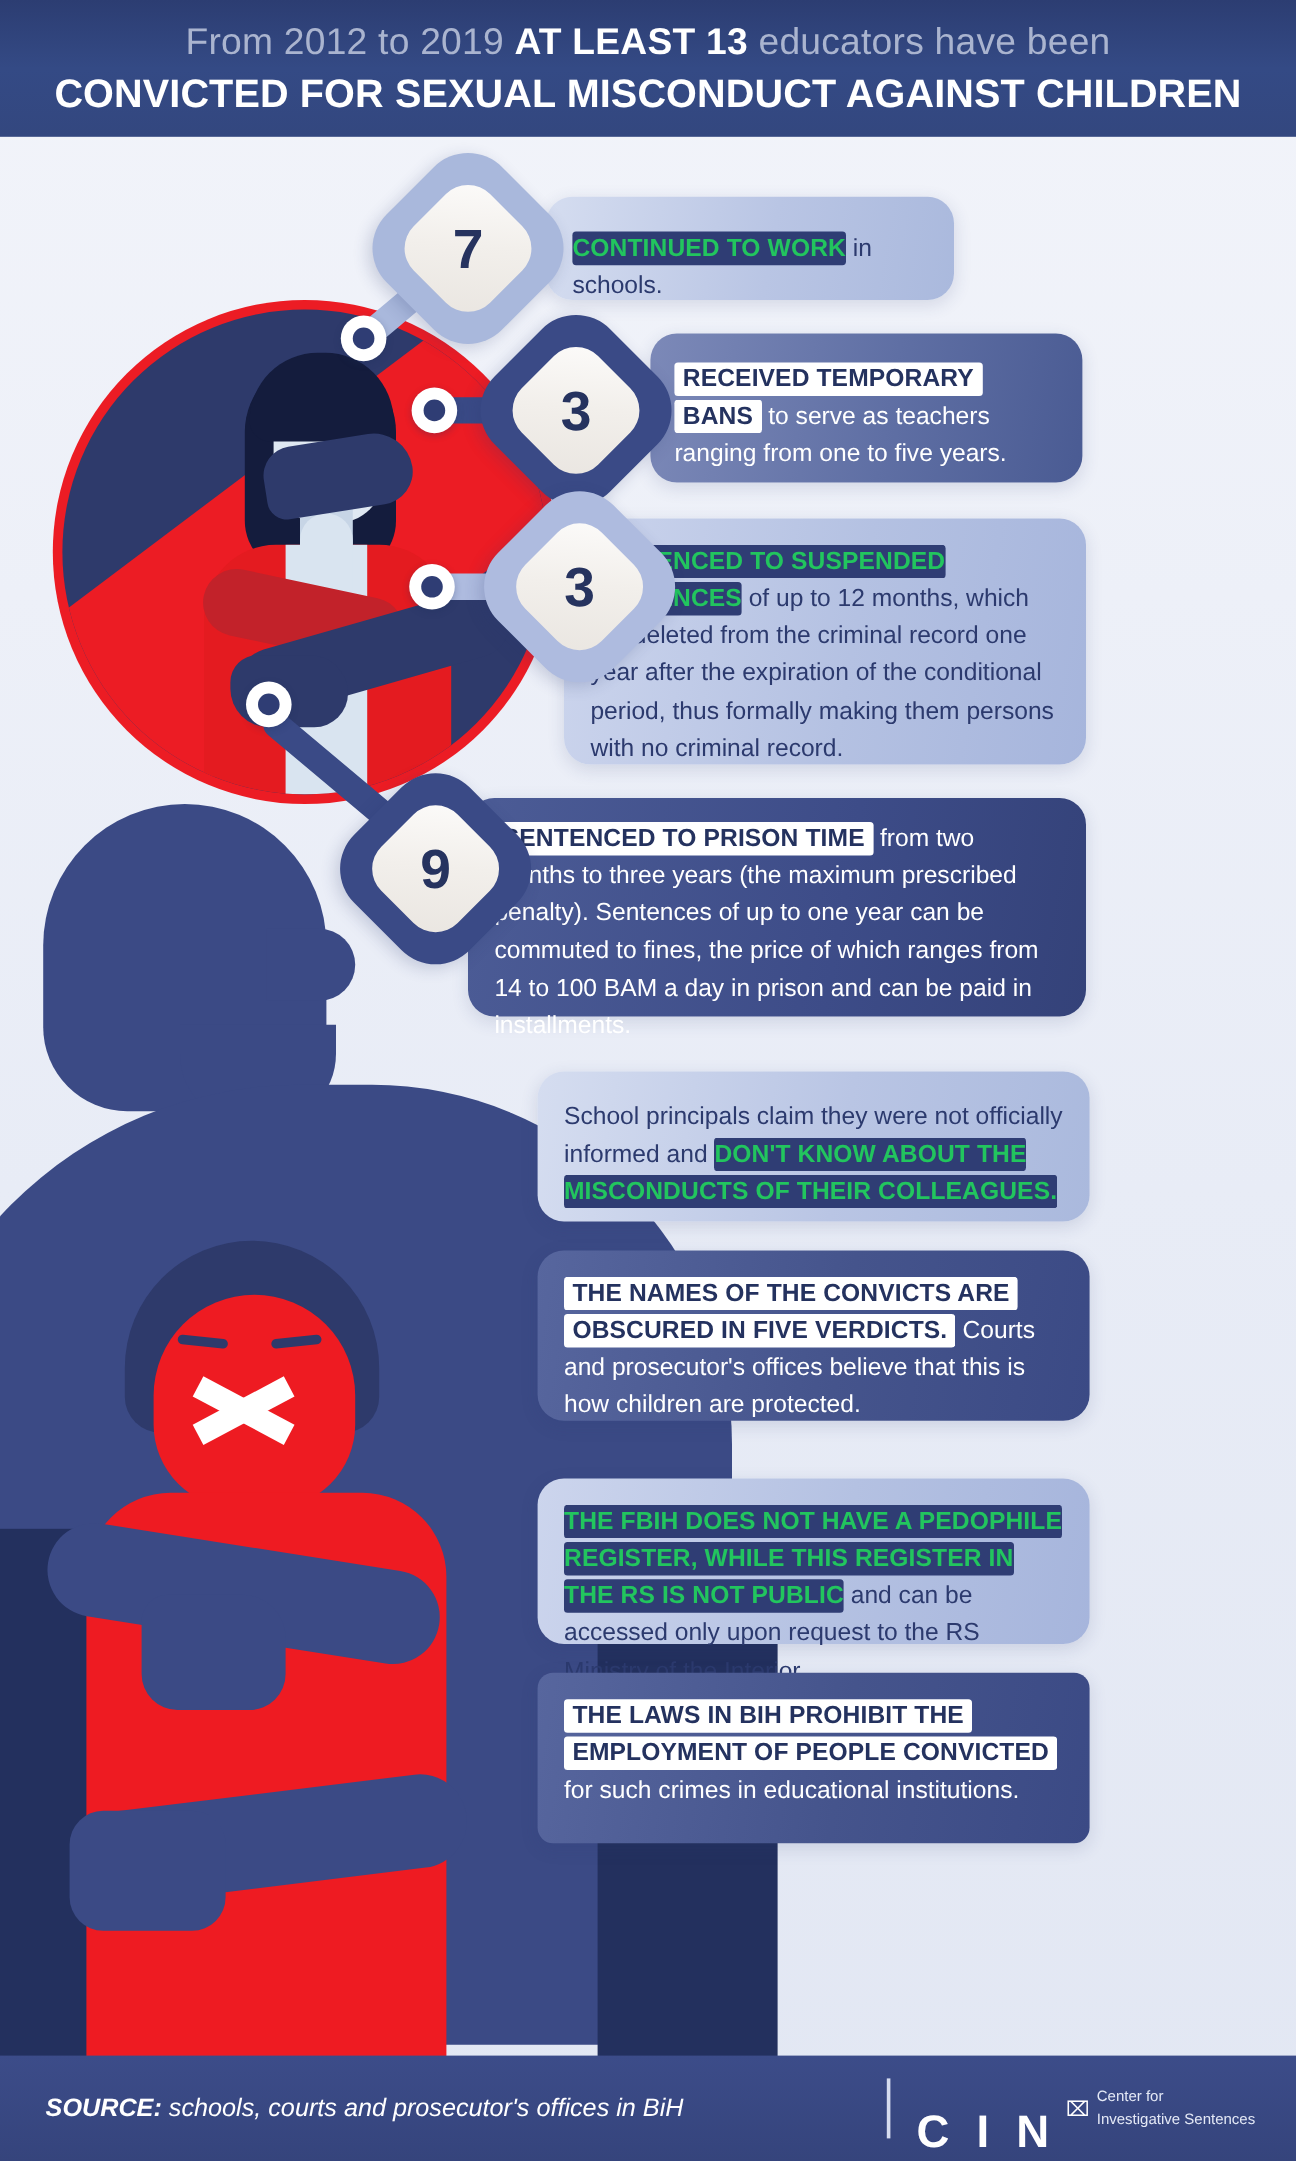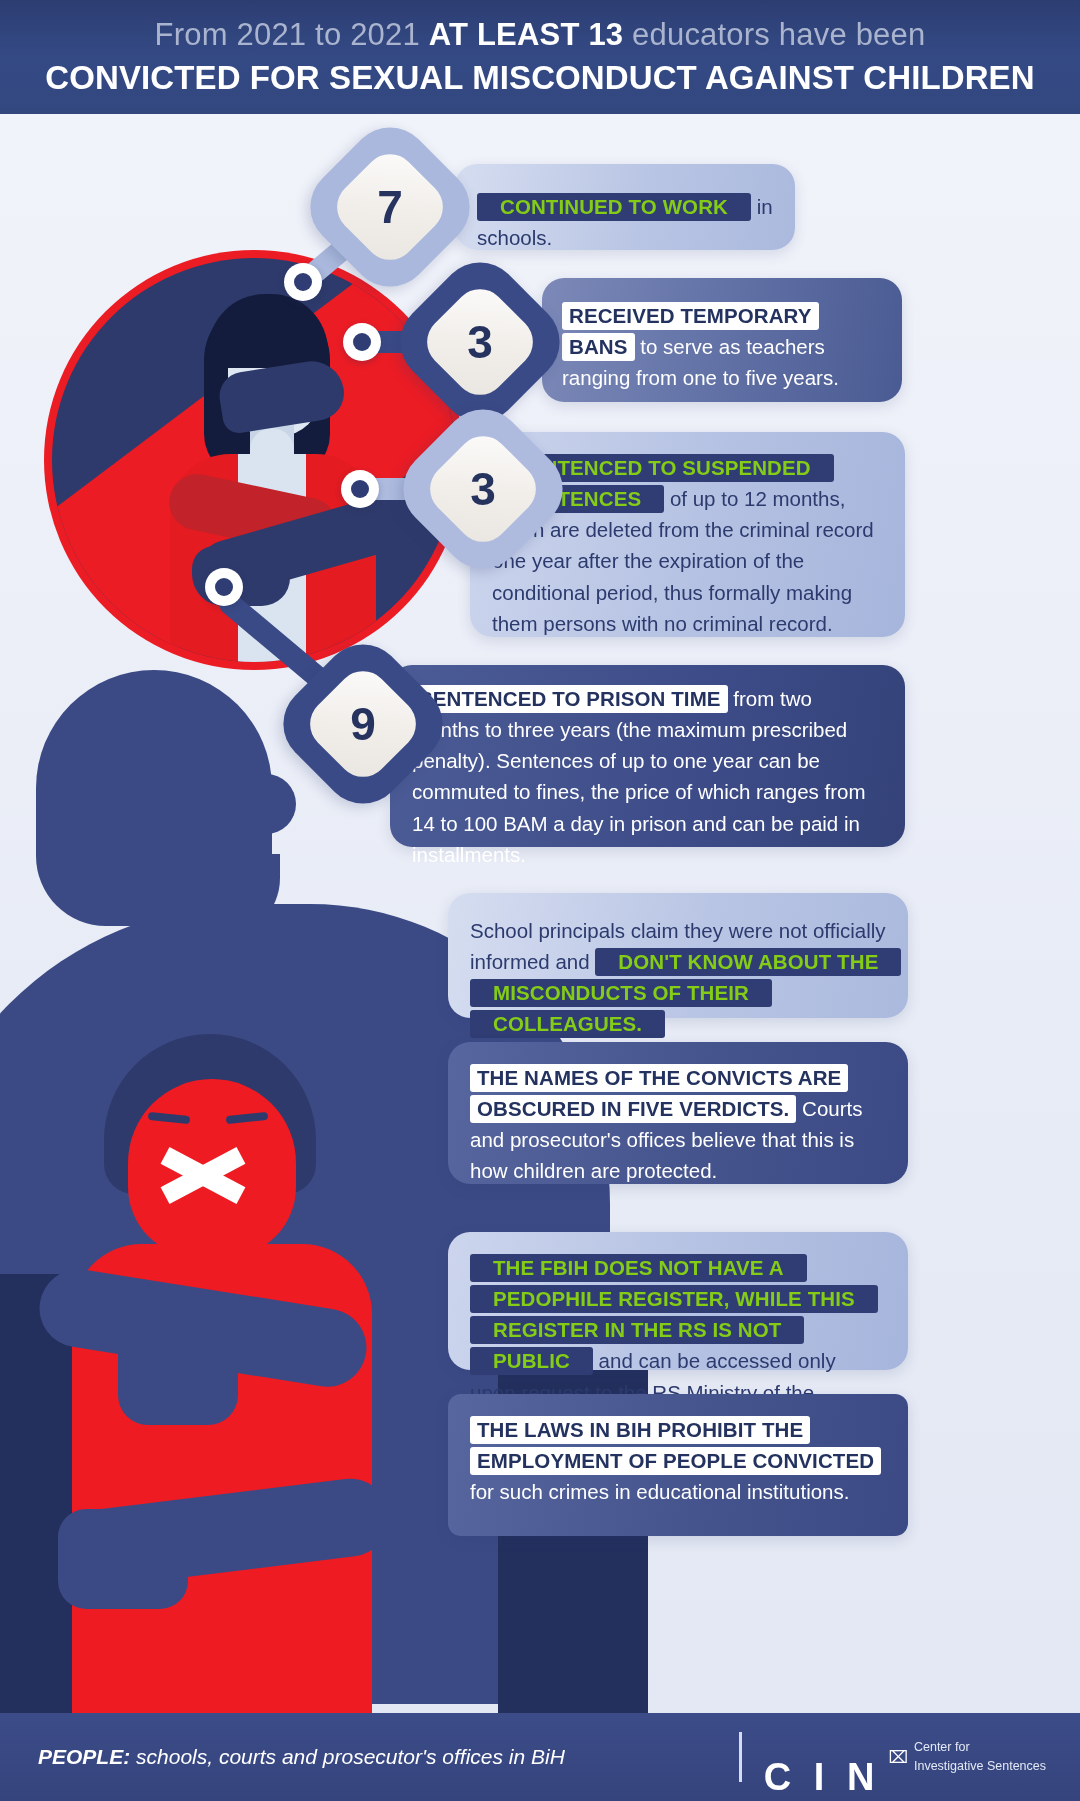--- a/index.html
+++ b/index.html
@@ -88,22 +88,22 @@
     box-shadow:0 4px 14px rgba(40,55,110,.14);
   }
   .p-light  { background:linear-gradient(100deg,#d5ddf0 0%,#b9c5e4 55%,#aab9dd 100%); color:#2c3a6e; }
   .p-mid    { background:linear-gradient(100deg,#7c89b8 0%,#5f6fa4 55%,#4a5b93 100%); color:#ffffff; }
   .p-dark   { background:linear-gradient(100deg,#57669e 0%,#45548c 55%,#3b4a85 100%); color:#ffffff; }
   .p-navy   { background:linear-gradient(100deg,#4c5c96 0%,#3d4c88 60%,#344279 100%); color:#ffffff; }
   .p-lav    { background:linear-gradient(100deg,#ccd5ed 0%,#b4c1e2 55%,#a6b5dc 100%); color:#2c3a6e; }
   .panel .ptext { font-size:20.5px; line-height:1.52; }
 
   .hl-navy {
-    background:#2f3d74; color:#84cc16; font-weight:700;
-    padding:2px 23px 3px; border-radius:3px; box-decoration-break:clone;
+    background:#2f3d74; color:#22c55e; font-weight:700;
+    padding:2px 0 3px; border-radius:3px; box-decoration-break:clone;
     -webkit-box-decoration-break:clone; letter-spacing:.1px;
   }
   .hl-white {
     background:#ffffff; color:#24325f; font-weight:700;
     padding:2px 7px 3px; border-radius:3px; box-decoration-break:clone;
     -webkit-box-decoration-break:clone; letter-spacing:.1px;
   }
 
   
   .badge { position:absolute; z-index:22; width:136px; height:136px; }
@@ -151,21 +151,21 @@
   .logo .bow { margin:0 6px 0 8px; color:#ffffff; font-size:17px; }
   .logo .sub { font-size:12.5px; line-height:1.5; color:#e4e9f6; }
 </style>
 </head>
 <body>
 
 <div class="page">
 
   <div class="header">
     <div class="hl1">
-      <span>From 2021 to 2021 </span><b>AT LEAST 13</b><span> educators have been</span>
+      <span>From 2012 to 2019 </span><b>AT LEAST 13</b><span> educators have been</span>
     </div>
     <div class="hl2">CONVICTED FOR SEXUAL MISCONDUCT AGAINST CHILDREN</div>
   </div>
 
   <div class="art">
     <div class="sil-head"></div>
     <div class="sil-nose"></div>
     <div class="sil-chin"></div>
     <div class="sil-body"></div>
     <div class="sil-dark"></div>
@@ -265,21 +265,21 @@
   <div class="panel p-lav" style="left:448px; top:1232px; width:460px; height:138px;">
     <div class="ptext" style="padding:20px 22px;"><span class="hl-navy">THE FBIH DOES NOT HAVE A PEDOPHILE REGISTER, WHILE THIS REGISTER IN THE RS IS NOT PUBLIC</span><span> and can be accessed only upon request to the RS Ministry of the Interior.</span></div>
   </div>
 
   <div class="panel p-dark" style="left:448px; top:1394px; width:460px; height:142px;border-radius:13px;">
     <div class="ptext" style="padding:20px 22px;"><span class="hl-white">THE LAWS IN BIH PROHIBIT THE EMPLOYMENT OF PEOPLE CONVICTED</span><span> for such crimes in educational institutions.</span></div>
   </div>
 
   <div class="footer">
     <div class="src">
-      <b>PEOPLE:</b><span> schools, courts and prosecutor's offices in BiH</span>
+      <b>SOURCE:</b><span> schools, courts and prosecutor's offices in BiH</span>
     </div>
     <div class="logo">
       <div class="bar"></div>
       <div class="cin">C I N</div>
       <div class="bow">⌧</div>
       <div class="sub">
         <div>Center for</div>
         <div>Investigative Sentences</div>
       </div>
     </div>

